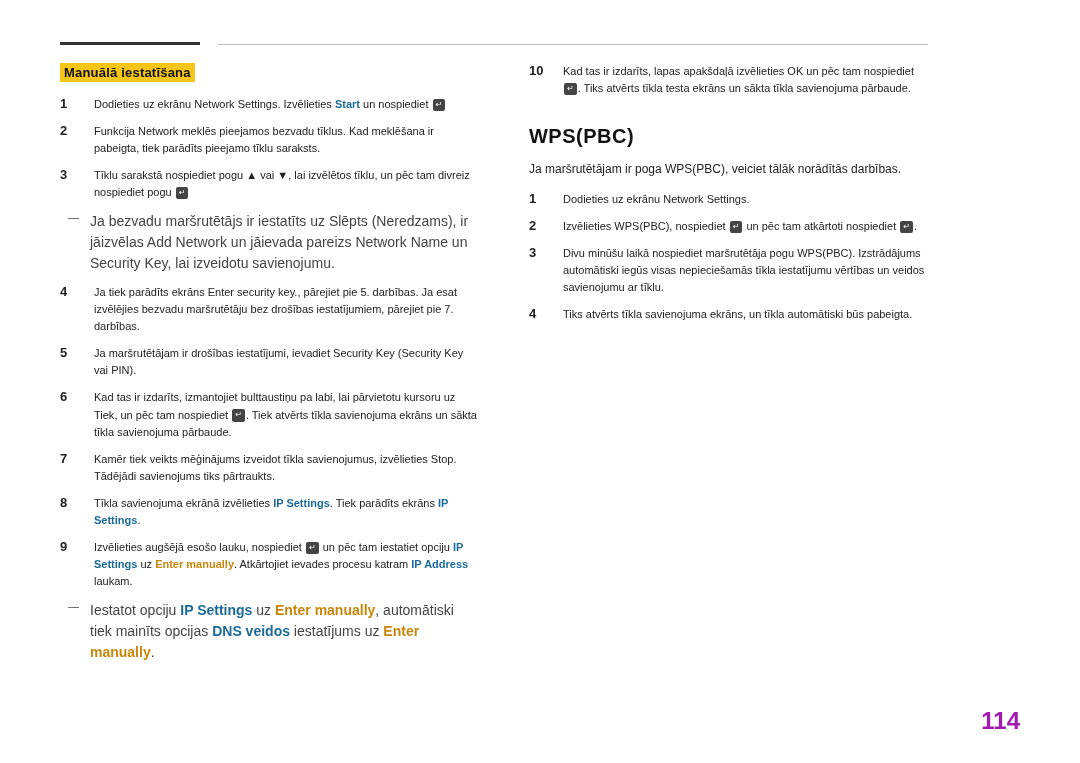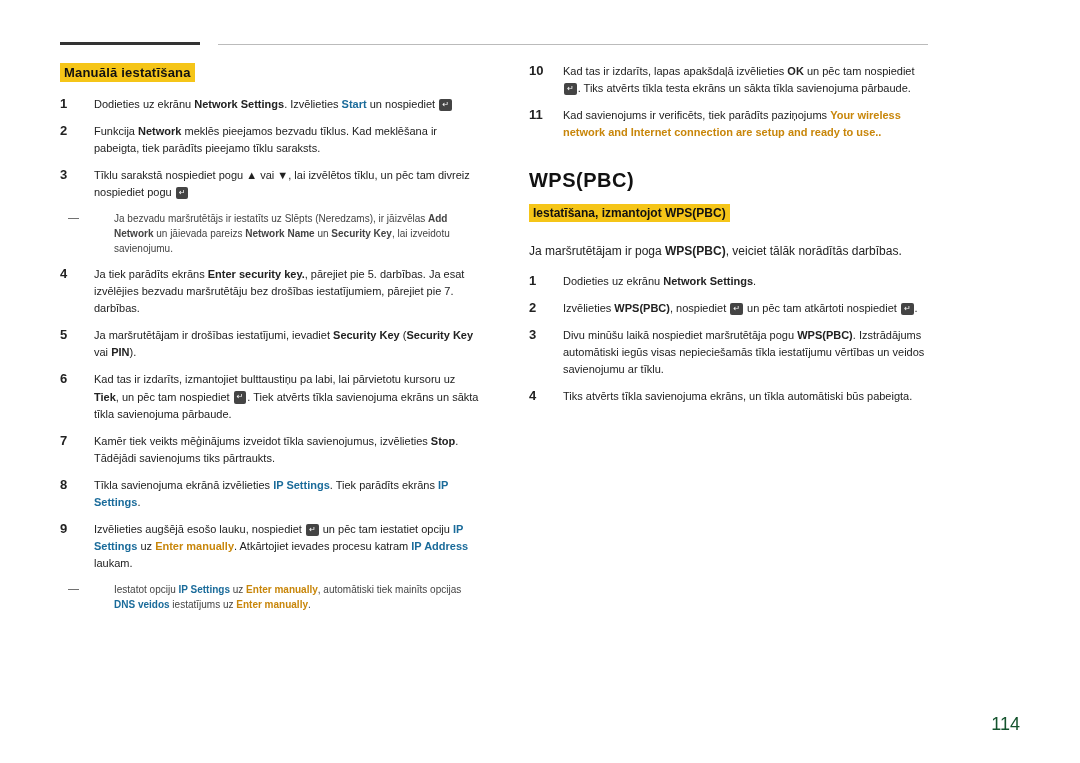--- a/index.html
+++ b/index.html
@@ -80,21 +80,21 @@
       min-width: 18px;
       flex-shrink: 0;
       margin-top: 0px;
     }
     .item-text {
       font-size: 11px;
       line-height: 1.55;
       color: #222;
       flex: 1;
     }
-    .bold { font-weight: bold; }
+    .bold { font-weight: normal; }
     .blue { color: #1a6b9a; font-weight: bold; }
     .orange-bold { color: #c8860a; font-weight: bold; }
     .icon-btn {
       display: inline-block;
       background: #444;
       color: #fff;
       font-size: 8px;
       padding: 1px 3px;
       border-radius: 2px;
       margin: 0 1px;
@@ -108,25 +108,24 @@
       margin-left: 8px;
       gap: 8px;
     }
     .dash-line {
       font-size: 11px;
       min-width: 14px;
       flex-shrink: 0;
       color: #444;
     }
     .note-text {
-      font-size: 10px;
+      font-size: 14px;
       line-height: 1.5;
       color: #444;
       flex: 1;
-      margin-left: 24px;
     }
     .wps-section-title {
       font-size: 20px;
       font-weight: bold;
       color: #111;
       margin-top: 18px;
       margin-bottom: 12px;
       letter-spacing: 0.5px;
     }
     .section-subtitle {
@@ -141,23 +140,23 @@
     .wps-intro {
       font-size: 12px;
       line-height: 1.55;
       color: #222;
       margin-bottom: 12px;
     }
     .page-num {
       position: absolute;
       bottom: 28px;
       right: 60px;
-      font-size: 18px;
-      color: #14532d;
-      font-weight: normal;
+      font-size: 24px;
+      color: #a21caf;
+      font-weight: bold;
     }
   </style>
 </head>
 <body>
 
 <div class="page">
   <div class="top-line">
     <div class="top-line-bar-left"></div>
     <div class="top-line-bar-right"></div>
   </div>
@@ -247,32 +246,23 @@
 
     <div class="right-col">
 
       <div class="numbered-item">
         <span class="num">10</span>
         <span class="item-text">
           Kad tas ir izdarīts, lapas apakšdaļā izvēlieties <span class="bold">OK</span> un pēc tam nospiediet <span class="icon-btn">↵</span>. Tiks atvērts tīkla testa ekrāns un sākta tīkla savienojuma pārbaude.
         </span>
       </div>
 
-      <div class="numbered-item">
-        <span class="num">11</span>
-        <span class="item-text">
-          Kad savienojums ir verificēts, tiek parādīts paziņojums <span class="orange-bold">Your wireless network and Internet connection are setup and ready to use..</span>
-        </span>
-      </div>
 
       <div class="wps-section-title">WPS(PBC)</div>
 
-      <div style="margin-bottom: 10px;">
-        <span class="section-subtitle">Iestatīšana, izmantojot WPS(PBC)</span>
-      </div>
 
       <div class="wps-intro">
         Ja maršrutētājam ir poga <span class="bold">WPS(PBC)</span>, veiciet tālāk norādītās darbības.
       </div>
 
       <div class="numbered-item">
         <span class="num">1</span>
         <span class="item-text">
           Dodieties uz ekrānu <span class="bold">Network Settings</span>.
         </span>

